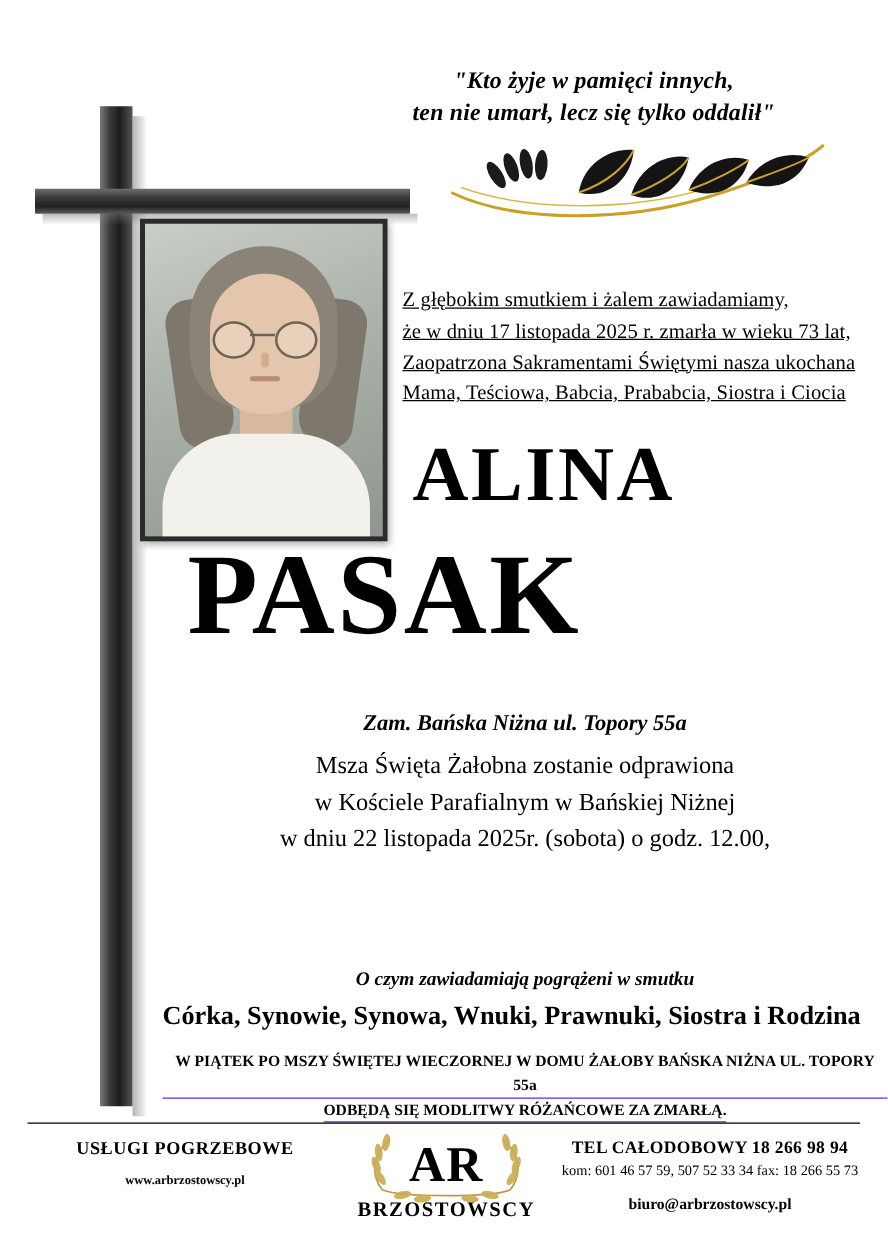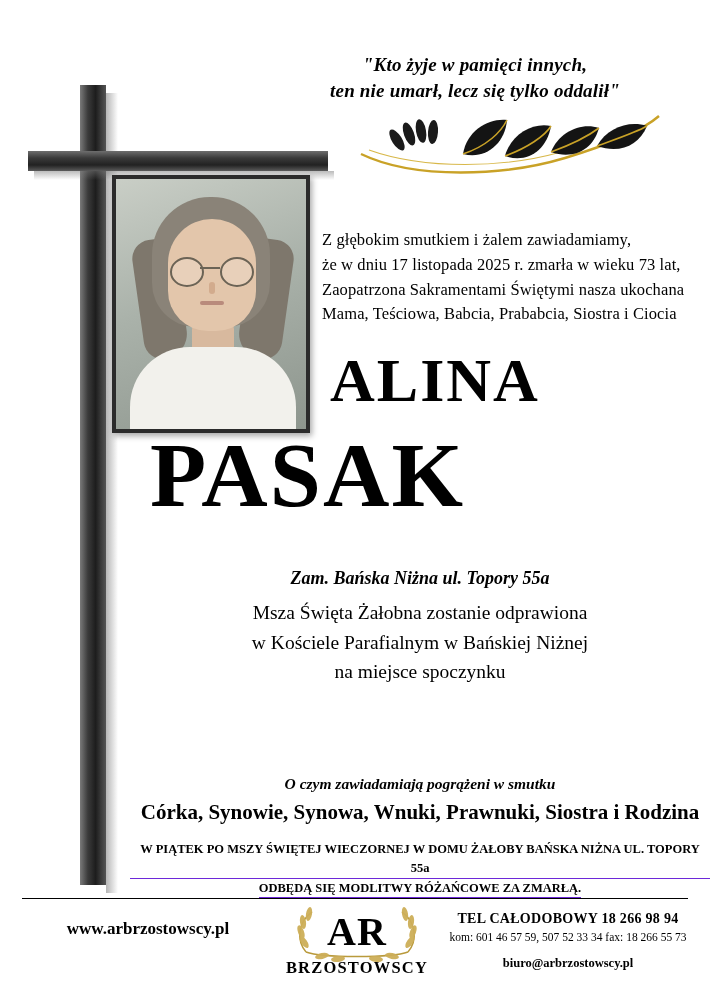--- a/index.html
+++ b/index.html
@@ -144,20 +144,21 @@
 
   
   .intro {
     position: absolute;
     left: 322px;
     top: 228px;
     width: 370px;
     font-size: 16.5px;
     line-height: 1.5;
     letter-spacing: 0.1px;
+    text-decoration: underline;
   }
 
   .name-first {
     position: absolute;
     left: 0;
     top: 345px;
     width: 710px;
     text-align: center;
     font-size: 62px;
     font-weight: bold;
@@ -215,21 +216,20 @@
     font-weight: bold;
     font-style: italic;
   }
   .family {
     position: absolute;
     left: 0;
     top: 800px;
     width: 710px;
     padding-left: 130px;
     box-sizing: border-box;
-    text-align: center;
     font-size: 21px;
     font-weight: bold;
   }
   .rosary {
     position: absolute;
     left: 0;
     top: 840px;
     width: 710px;
     padding-left: 130px;
     box-sizing: border-box;
@@ -260,21 +260,21 @@
     position: absolute;
     left: 8px;
     top: 6px;
     width: 280px;
     text-align: center;
     font-size: 13px;
     line-height: 1.45;
   }
   .footer-left .fl-title { font-weight: bold; font-size: 14.5px; letter-spacing: 0.5px; }
   .footer-left .fl-addr { font-size: 11.5px; }
-  .footer-left .fl-www { font-weight: bold; font-size: 17px; margin-top: 8px; }
+  .footer-left .fl-www { font-weight: bold; font-size: 10px; margin-top: 8px; }
 
   .footer-right {
     position: absolute;
     left: 432px;
     top: 6px;
     width: 272px;
     text-align: center;
     font-size: 13px;
     line-height: 1.45;
   }
@@ -376,33 +376,34 @@
 </div>
 
 <div class="name-first">ALINA</div>
 <div class="name-last">PASAK</div>
 
 <div class="address">Zam. Bańska Niżna ul. Topory 55a</div>
 
 <div class="ceremony">
   <div>Msza Święta Żałobna zostanie odprawiona</div>
   <div>w Kościele Parafialnym w Bańskiej Niżnej</div>
-  <div>na miejsce spoczynku</div>
+  <div>w dniu 22 listopada 2025r. (sobota) o godz. 12.00,</div>
 </div>
 
 <div class="notify-label">O czym zawiadamiają pogrążeni w smutku</div>
 <div class="family">Córka, Synowie, Synowa, Wnuki, Prawnuki, Siostra i Rodzina</div>
 <div class="rosary">
   <span>W PIĄTEK PO MSZY ŚWIĘTEJ WIECZORNEJ W DOMU ŻAŁOBY BAŃSKA NIŻNA UL. TOPORY 55a</span><br>
   <span>ODBĘDĄ SIĘ MODLITWY RÓŻAŃCOWE ZA ZMARŁĄ.</span>
 </div>
 
 <div class="footer-rule"></div>
 <div class="footer">
   <div class="footer-left">
+    <div class="fl-title">USŁUGI POGRZEBOWE</div>
     <div class="fl-www">www.arbrzostowscy.pl</div>
   </div>
 
   <div class="footer-right">
     <div class="fr-title">TEL CAŁODOBOWY 18 266 98 94</div>
     <div class="fr-sub">kom: 601 46 57 59, 507 52 33 34 fax: 18 266 55 73</div>
     <div class="fr-mail">biuro@arbrzostowscy.pl</div>
   </div>
 </div>
 

